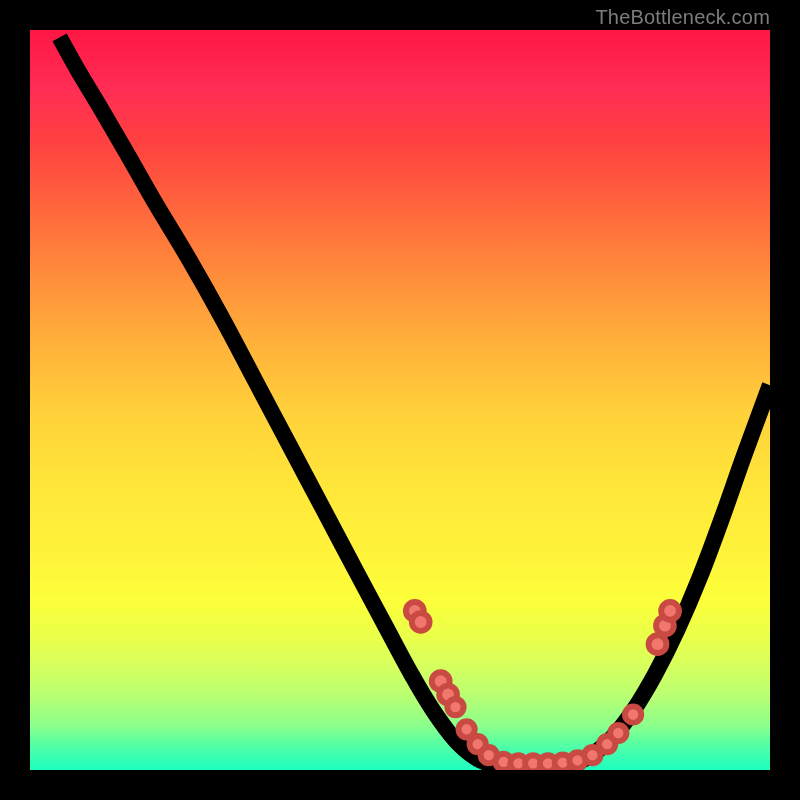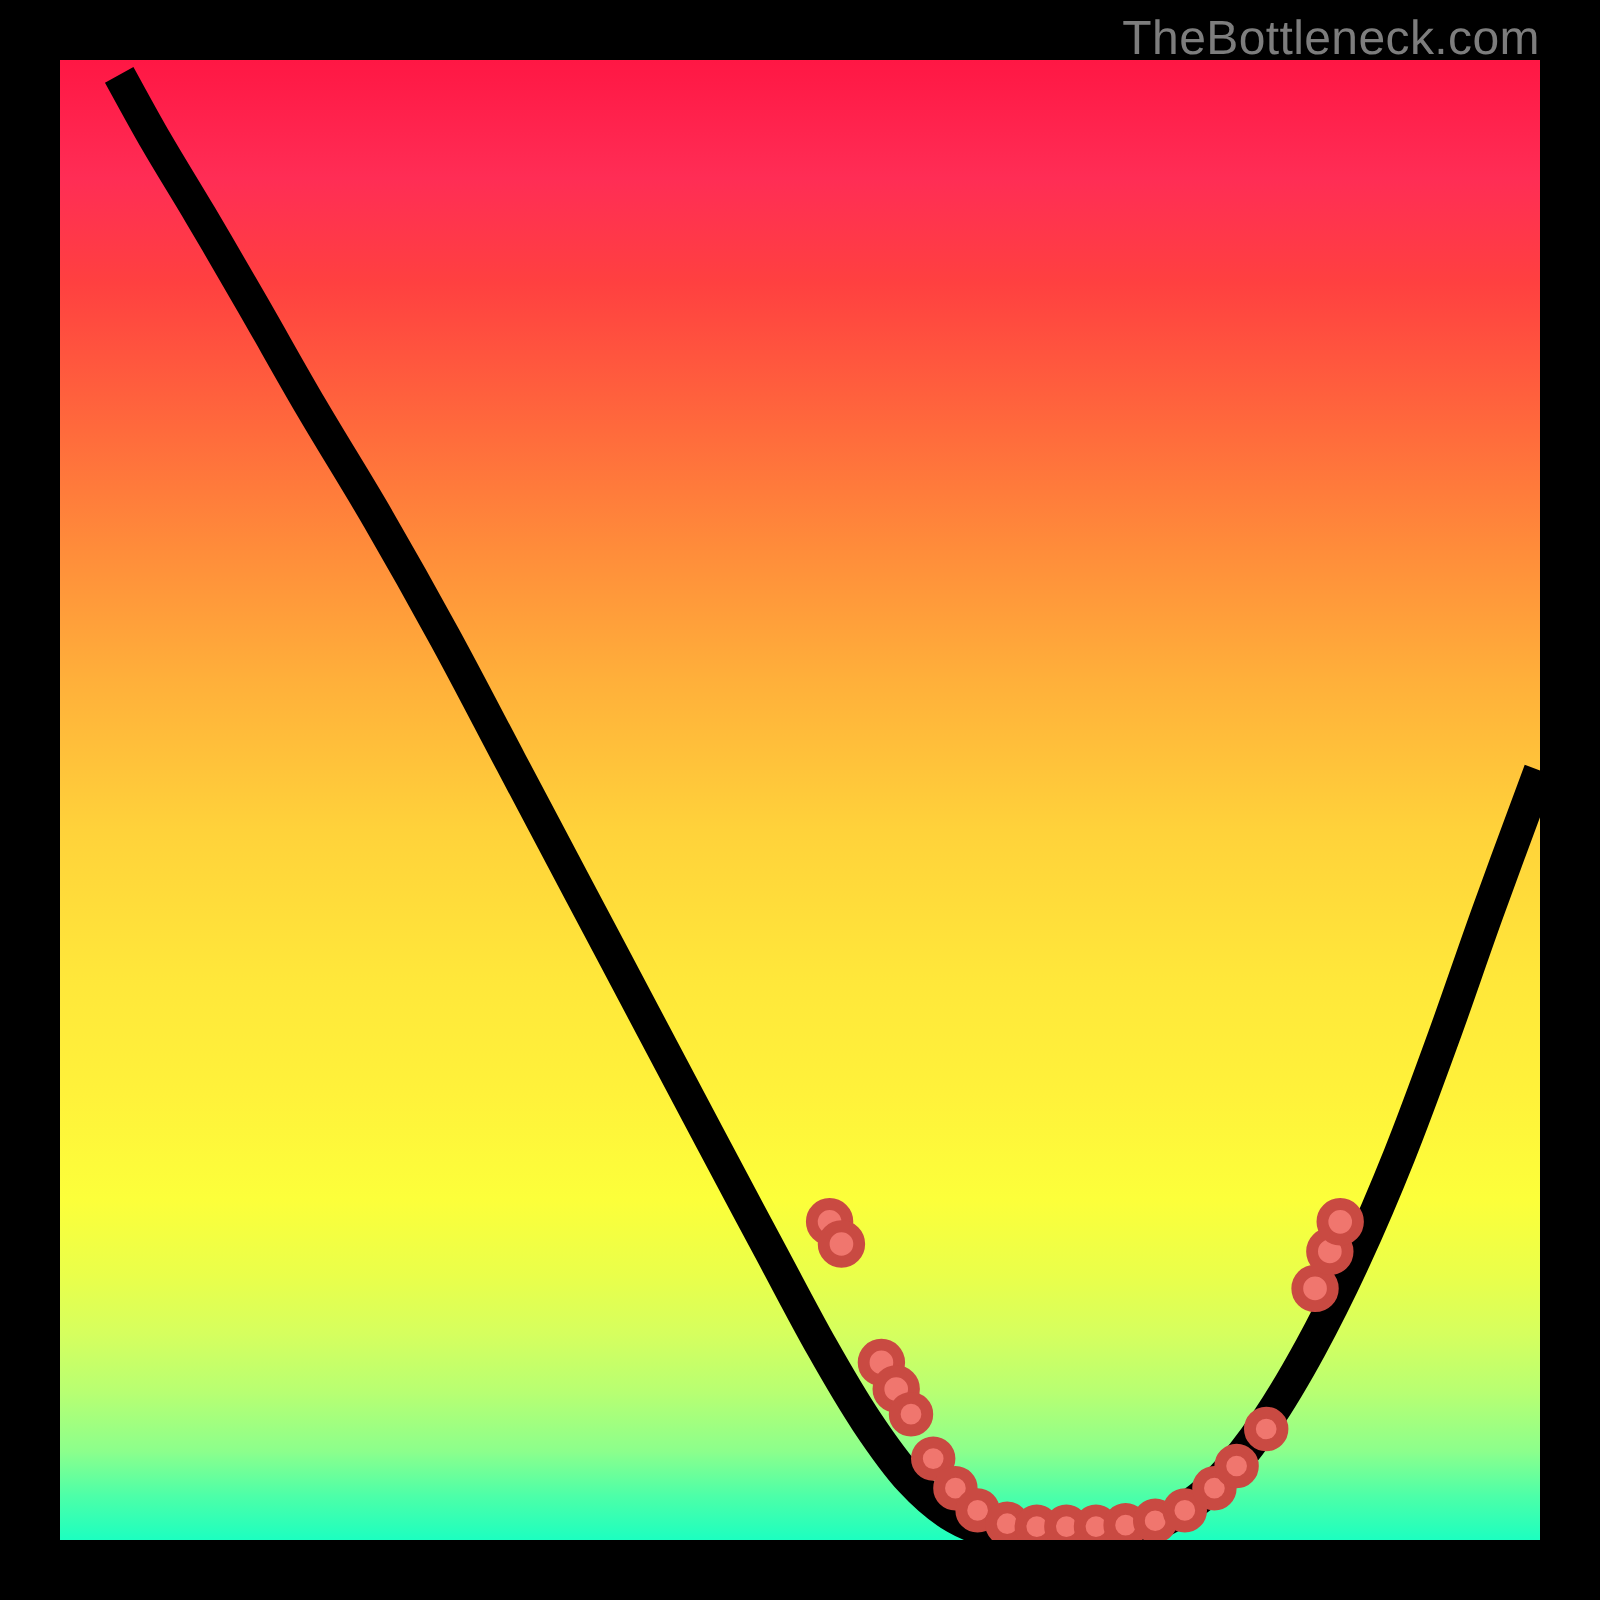--- a/index.html
+++ b/index.html
@@ -50,21 +50,21 @@
   .dot {
     fill: #f0766e;
     stroke: #c94a42;
     stroke-width: 0.8;
   }
   .watermark {
     position: absolute;
     top: 6px;
     right: 30px;
     font-family: Arial, Helvetica, sans-serif;
-    font-size: 24px;
+    font-size: 20px;
     color: #7d7d7d;
     letter-spacing: 0.2px;
     user-select: none;
   }
 </style>
 </head>
 <body>
 
 <div class="frame">
   <div class="plot-area">

